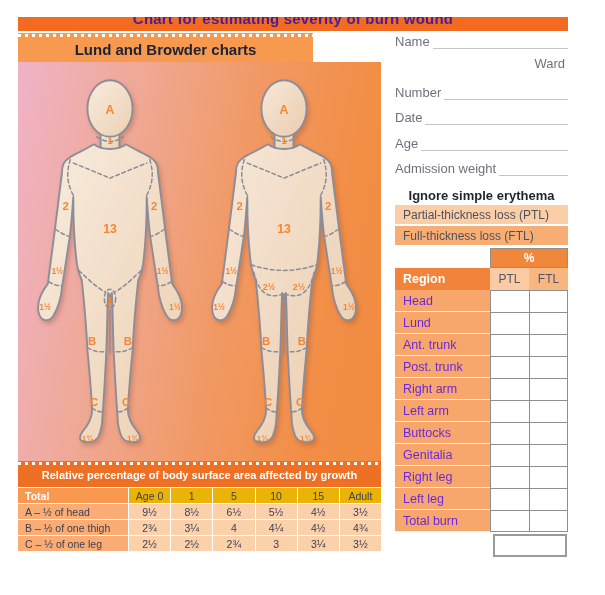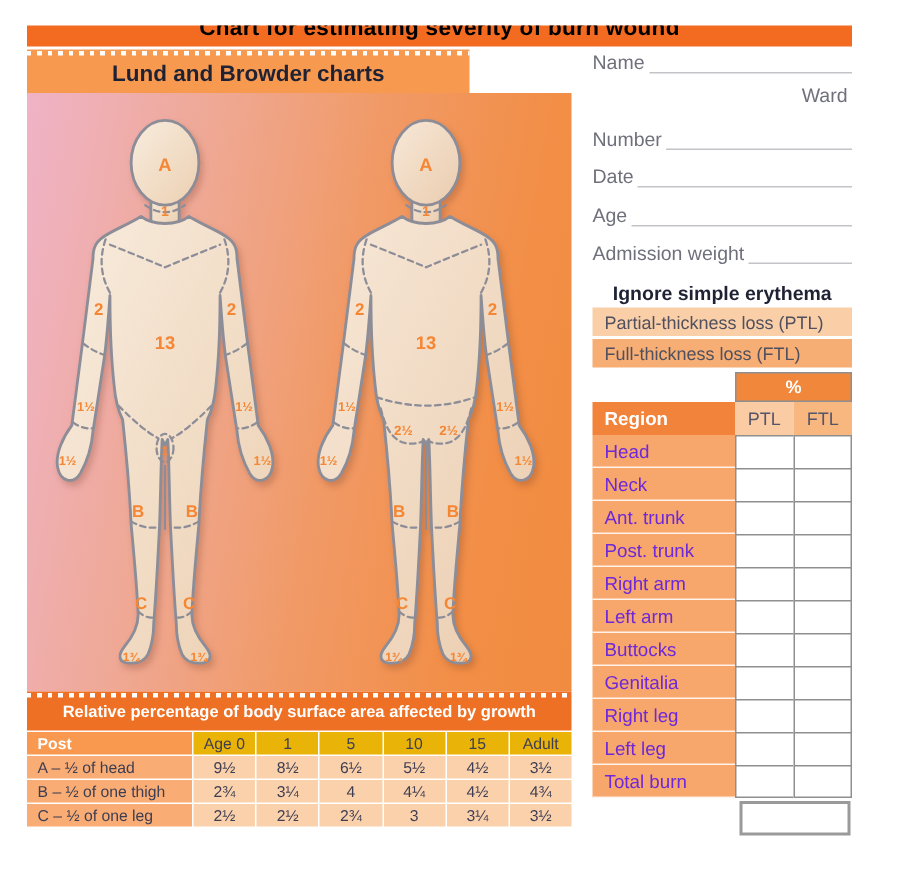--- a/index.html
+++ b/index.html
@@ -2,21 +2,21 @@
 <html><head>
 <meta charset="utf-8">
 <style>
   html,body{margin:0;padding:0;background:#fff;}
   .page{position:relative;width:605px;height:595px;background:#fff;overflow:hidden;
         font-family:"Liberation Sans",sans-serif;}
 
   
   .banner{position:absolute;left:18px;top:17px;width:550px;height:14px;background:#F26B21;overflow:hidden;}
   .banner-text{position:absolute;top:-7px;left:0;width:100%;text-align:center;
-               font-size:15px;font-weight:bold;color:#000000;letter-spacing:.2px;white-space:nowrap;}
+               font-size:15px;font-weight:bold;color:#4c1d95;letter-spacing:.2px;white-space:nowrap;}
 
   
   .lund-header{position:absolute;left:18px;top:33px;width:295px;height:29px;background:#F89950;}
   .dots{position:absolute;left:0;top:1px;width:100%;height:3px;
         background-image:repeating-linear-gradient(to right,#fff 0 3px,transparent 3px 7px);}
   .lund-title{position:absolute;left:0;top:8px;width:100%;text-align:center;
               font-size:15px;font-weight:bold;color:#1F2233;}
 
   .chart-area{position:absolute;left:18px;top:62px;width:363px;height:399px;
               background:linear-gradient(100deg,#EFB3C7 0%,#EFA893 30%,#F19A67 55%,#F28E46 82%,#F18B40 100%);}
@@ -174,21 +174,21 @@
       <text x="108" y="391" font-size="8.5">1¾</text>
     </svg>
   </div>
 
   <div class="rel-bar">
     <div class="dots"></div>
     <div class="rel-title">Relative percentage of body surface area affected by growth</div>
   </div>
 
   <div id="growth">
-      <div class="g-area-hdr">Post</div>
+      <div class="g-area-hdr">Total</div>
       <div class="g-age-hdr">Age 0</div>
       <div class="g-age-hdr">1</div>
       <div class="g-age-hdr">5</div>
       <div class="g-age-hdr">10</div>
       <div class="g-age-hdr">15</div>
       <div class="g-age-hdr">Adult</div>
       <div class="g-label">A – ½ of head</div>
       <div class="g-val">9½</div>
       <div class="g-val">8½</div>
       <div class="g-val">6½</div>
@@ -247,21 +247,21 @@
 
   <div class="pct-cell">%</div>
 
   <div id="burn">
       <div class="b-region-hdr">Region</div>
       <div class="b-col-hdr b-hdr-ptl">PTL</div>
       <div class="b-col-hdr b-hdr-ftl">FTL</div>
       <div class="b-label">Head</div>
       <div class="b-cell"></div>
       <div class="b-cell last-col"></div>
-      <div class="b-label">Neck</div>
+      <div class="b-label">Lund</div>
       <div class="b-cell"></div>
       <div class="b-cell last-col"></div>
       <div class="b-label">Ant. trunk</div>
       <div class="b-cell"></div>
       <div class="b-cell last-col"></div>
       <div class="b-label">Post. trunk</div>
       <div class="b-cell"></div>
       <div class="b-cell last-col"></div>
       <div class="b-label">Right arm</div>
       <div class="b-cell"></div>

